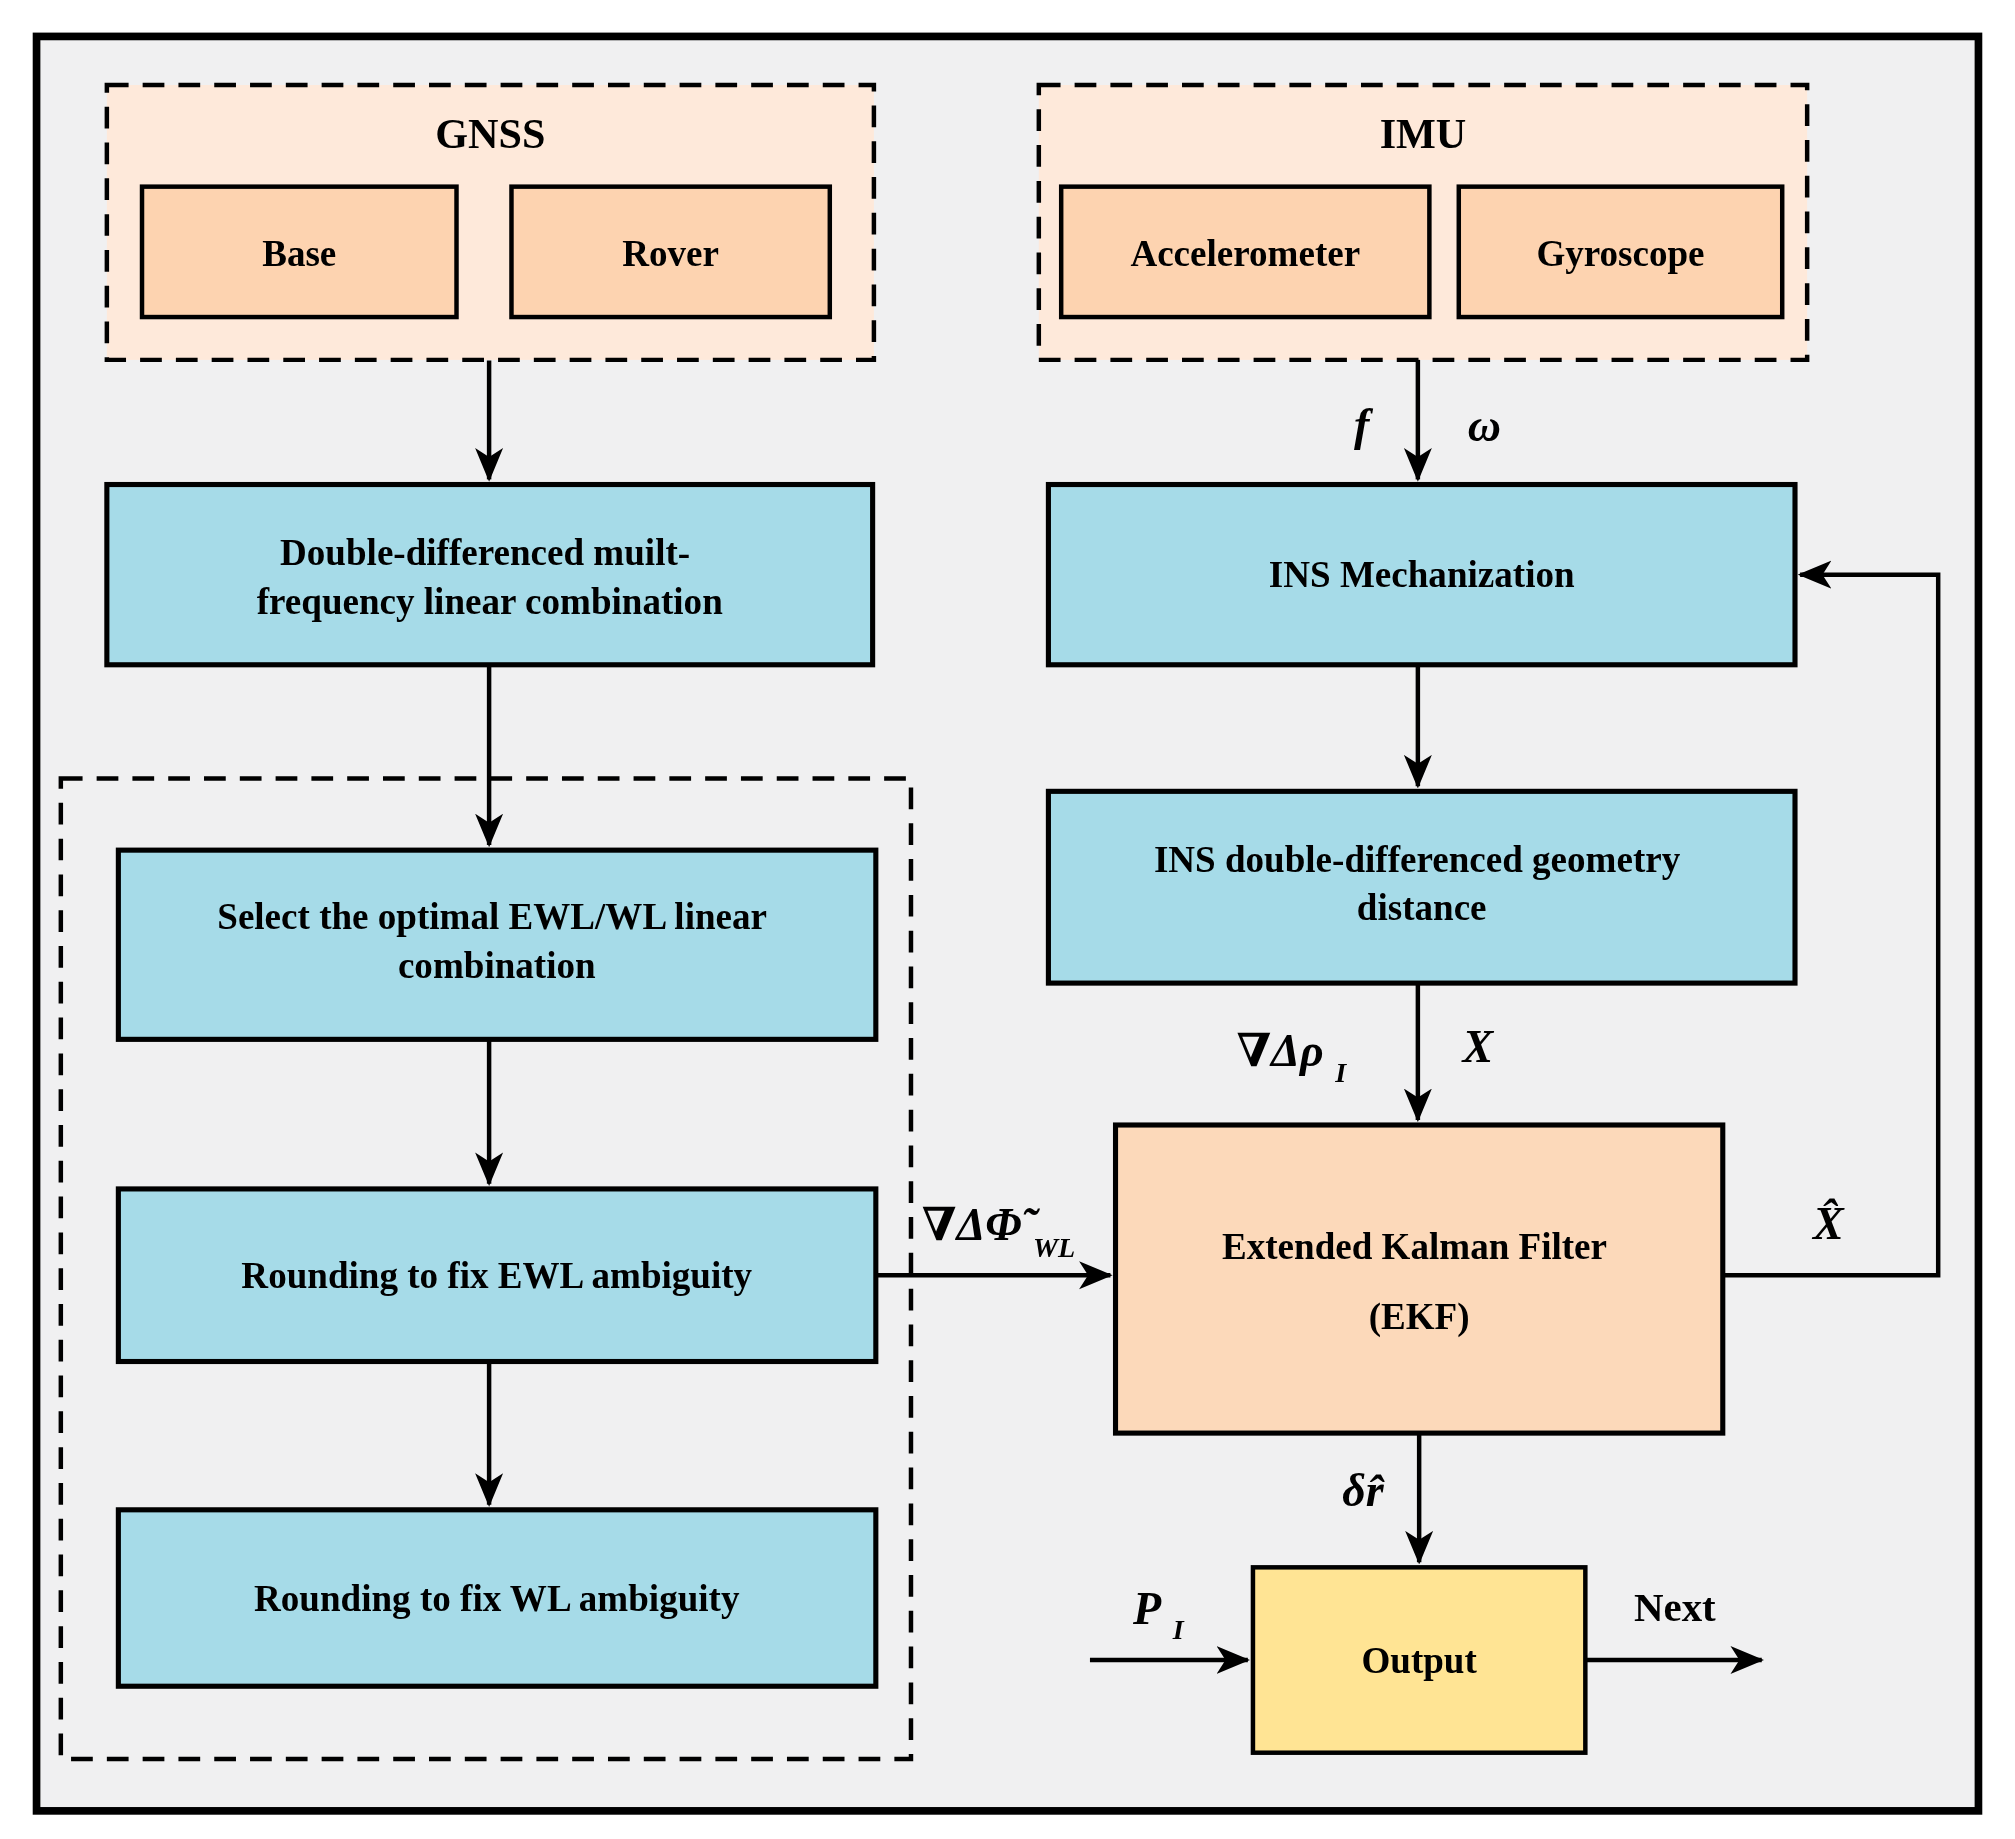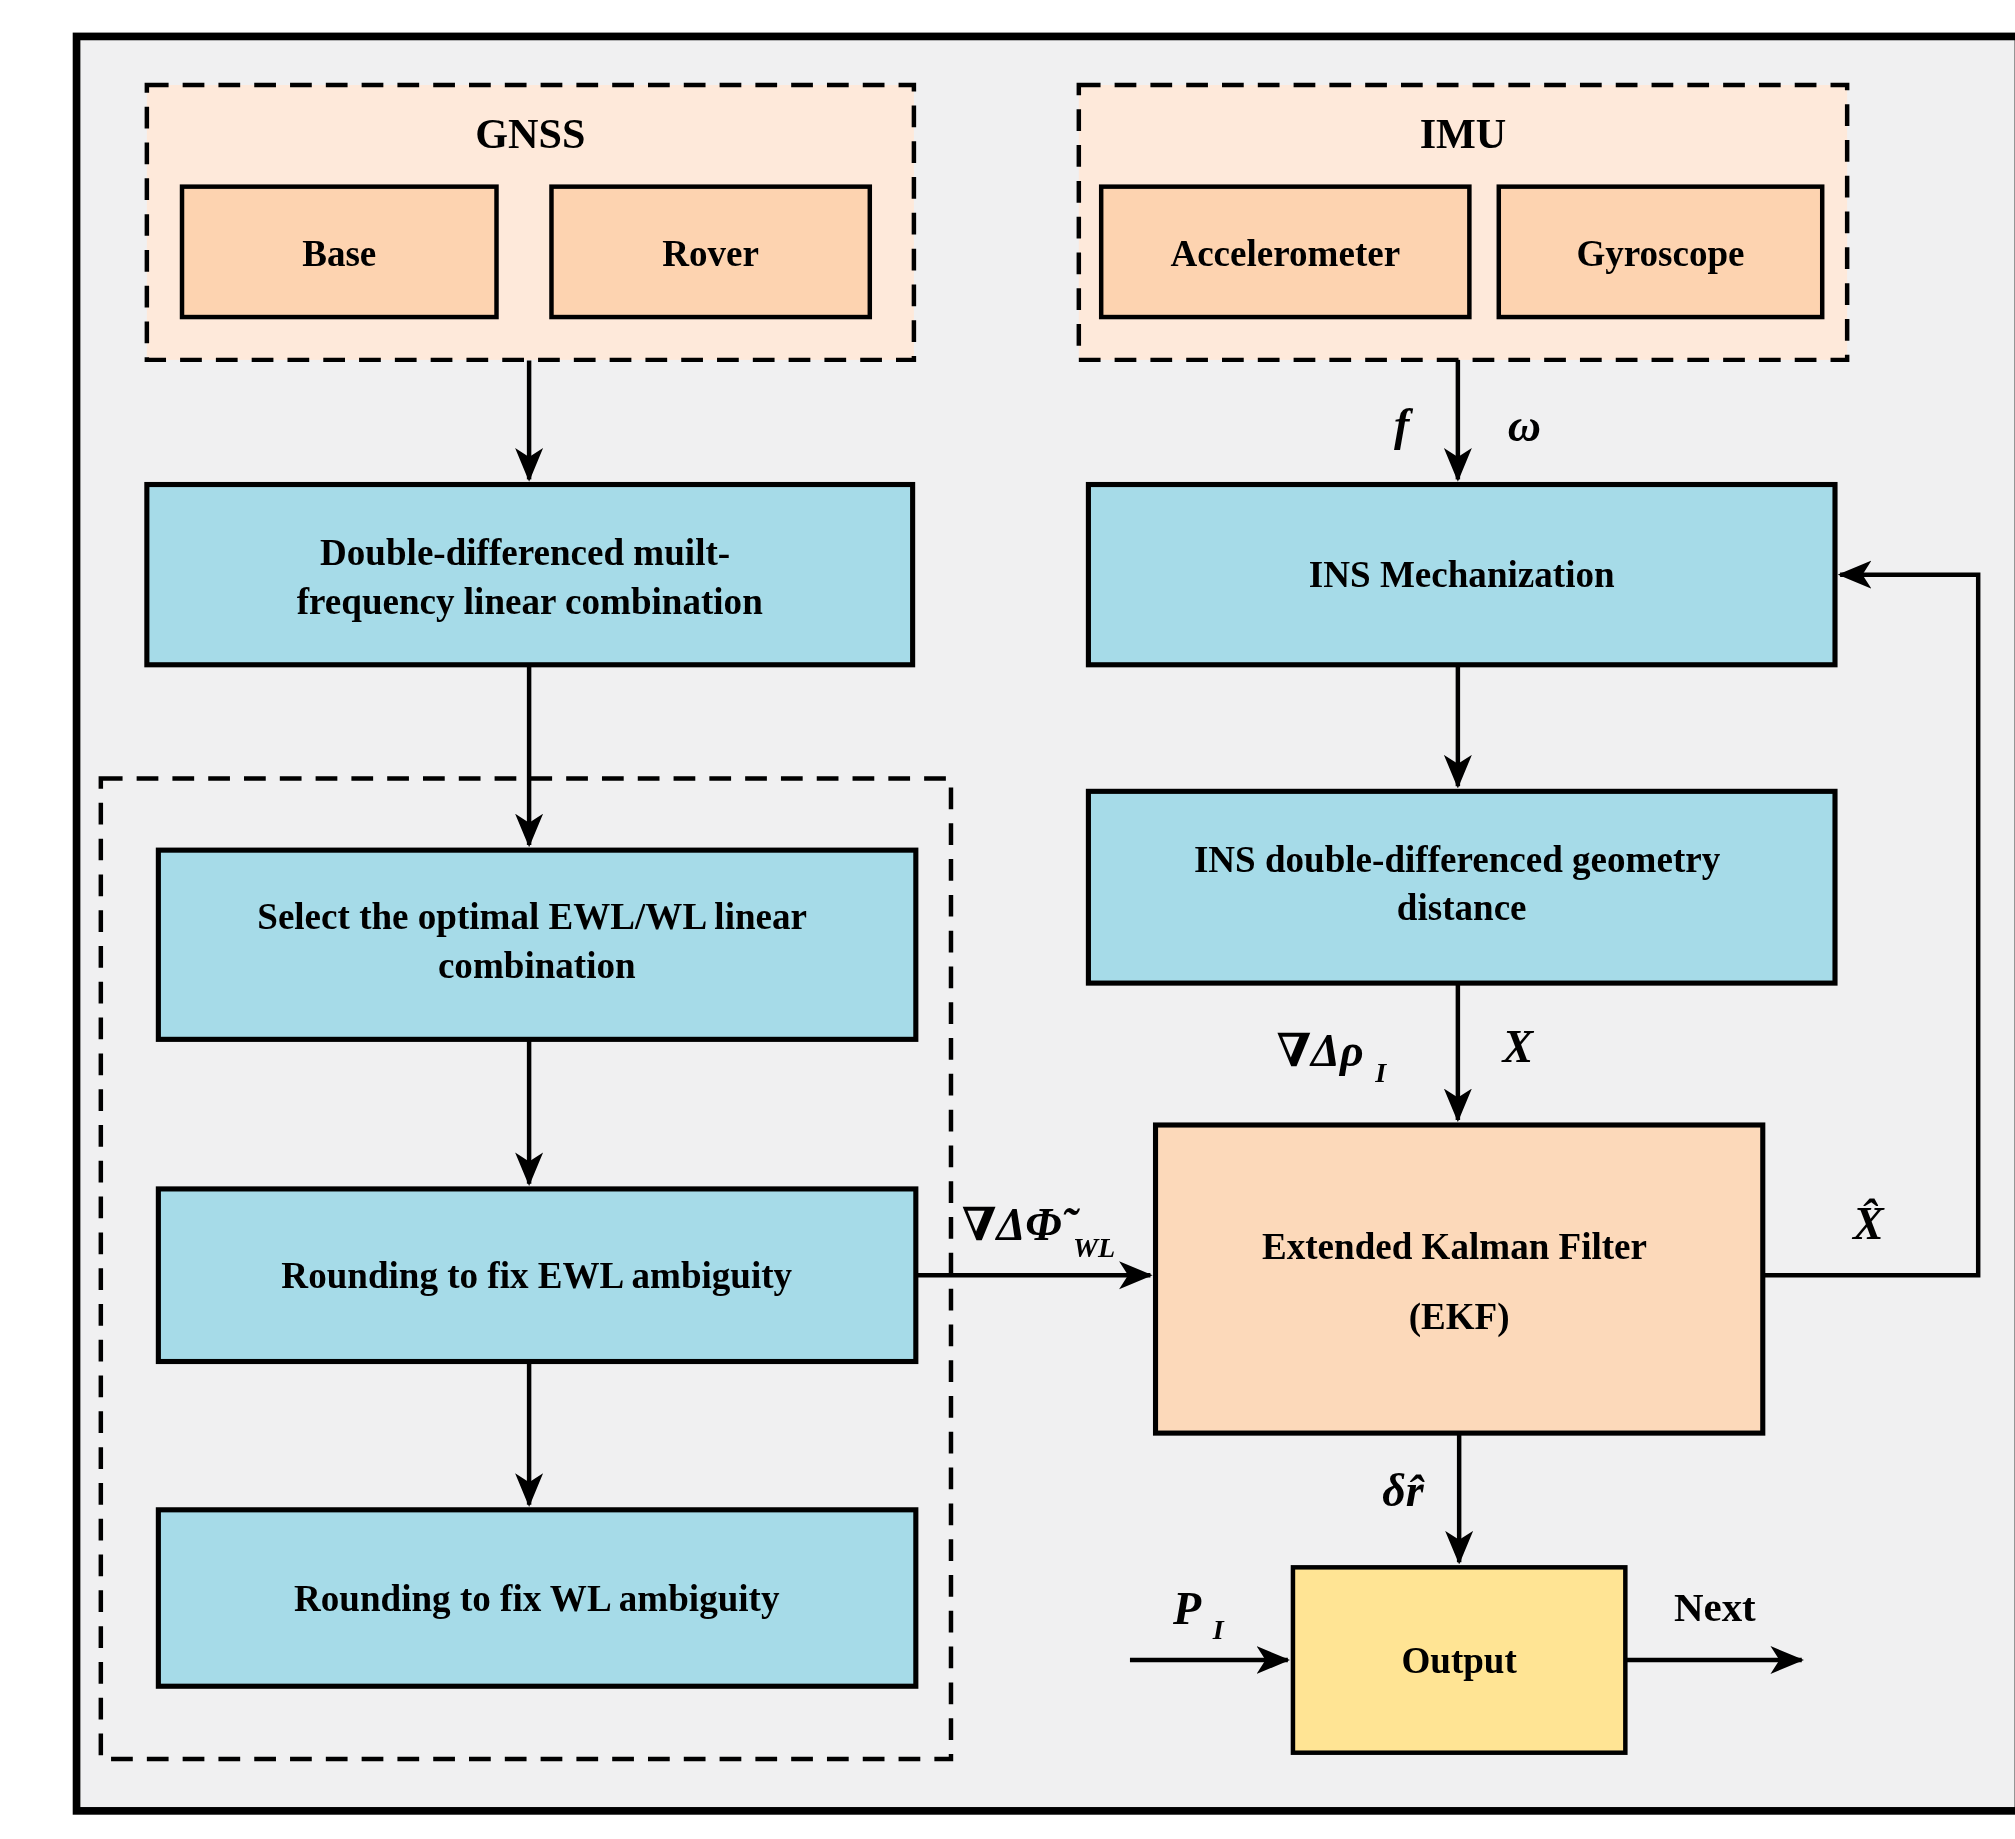--- a/index.html
+++ b/index.html
@@ -1,16 +1,16 @@
 <!DOCTYPE html>
 <html style="font-size:10.2px"><head>
 <meta charset="utf-8">
 <style>
   html, body { margin: 0; padding: 0; background: #ffffff; }
-  .stage { width: 1872px; height: 1839px; position: relative; margin-left: 40px; }
+  .stage { width: 1872px; height: 1839px; position: relative; }
   svg { display: block; }
   text {
     font-family: "Liberation Serif", "DejaVu Serif", serif;
     fill: #000000;
   }
   .title-label   { font-size: 66px; font-weight: 700; }
   .box-label     { font-size: 58px; font-weight: 700; }
   .math-label    { font-size: 72px; font-weight: 700; font-style: italic; }
   .plain-label   { font-size: 64px; font-weight: 700; }
   .sub           { font-size: 44px; }

